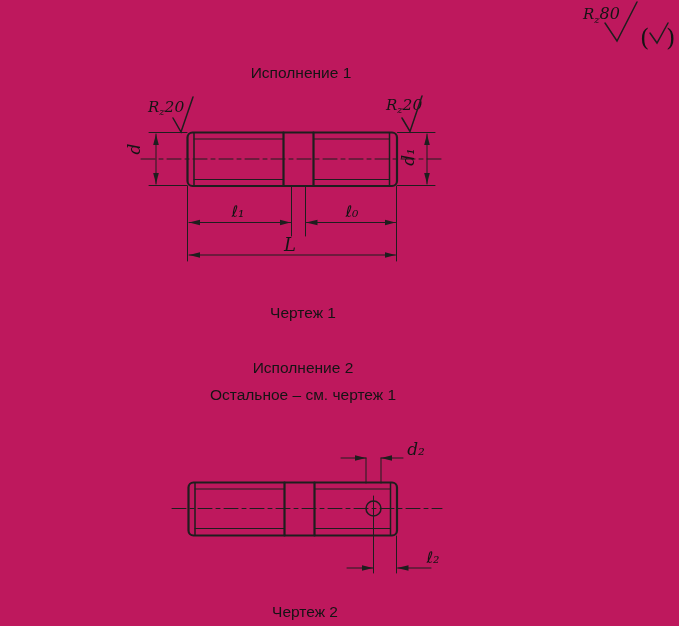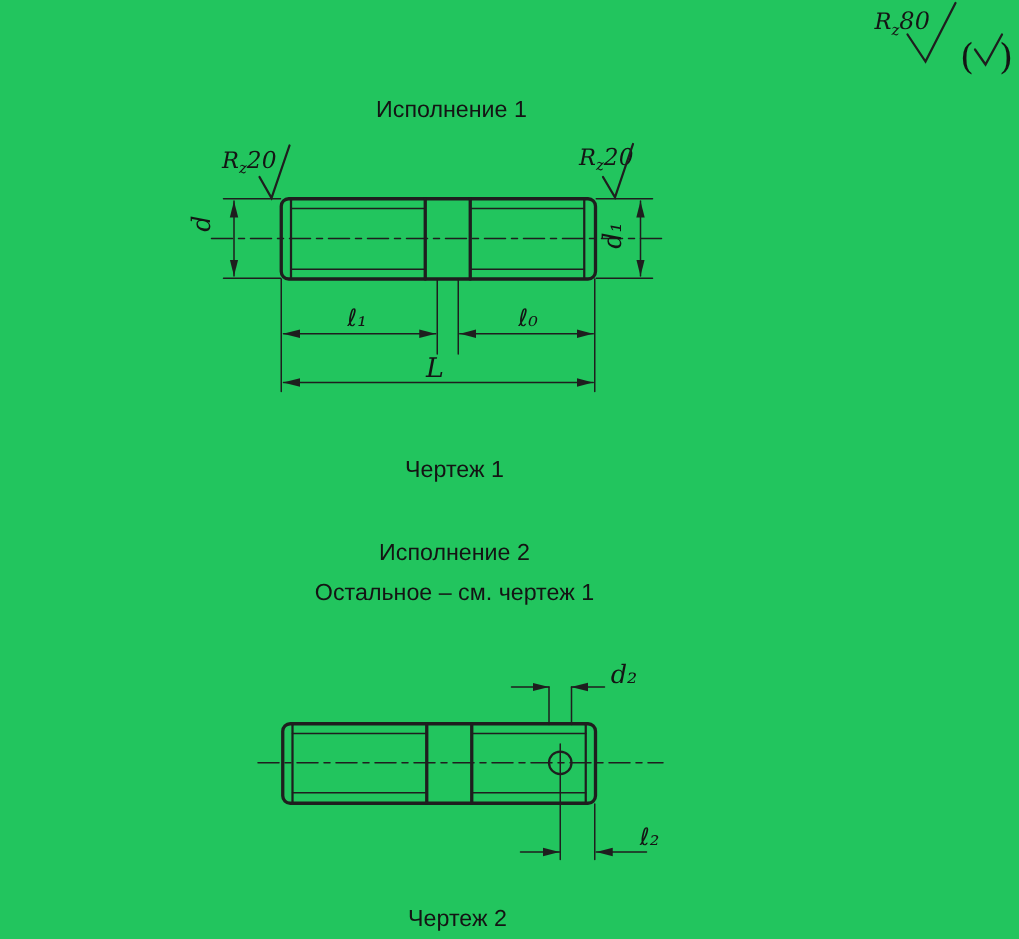--- a/index.html
+++ b/index.html
@@ -1,16 +1,16 @@
 <!DOCTYPE html>
 <html><head>
 <meta charset="utf-8">
 <style>
   html,body{margin:0;padding:0;background:#ffffff;}
-  .canvas{position:relative;width:679px;height:626px;background:#22c55e;overflow:hidden;}
+  .canvas{position:relative;width:679px;height:626px;background:#be185d;overflow:hidden;}
   svg{position:absolute;left:0;top:0;}
   .stroke{stroke:#1e1e1e;fill:none;stroke-linecap:round;}
   .thick{stroke-width:2.2;}
   .med{stroke-width:1.5;}
   .thin{stroke-width:1;}
   .dim{stroke-width:1;}
   .axis{stroke-width:1;stroke-dasharray:14 4 4 4;}
   .caption{font-family:"Liberation Sans","DejaVu Sans",sans-serif;font-size:15.5px;fill:#141414;}
   .dlabel{font-family:"DejaVu Serif","DejaVu Sans",serif;font-style:italic;fill:#141414;}
   .rz{font-family:"DejaVu Serif","DejaVu Sans",serif;font-style:italic;fill:#141414;font-size:15px;}

